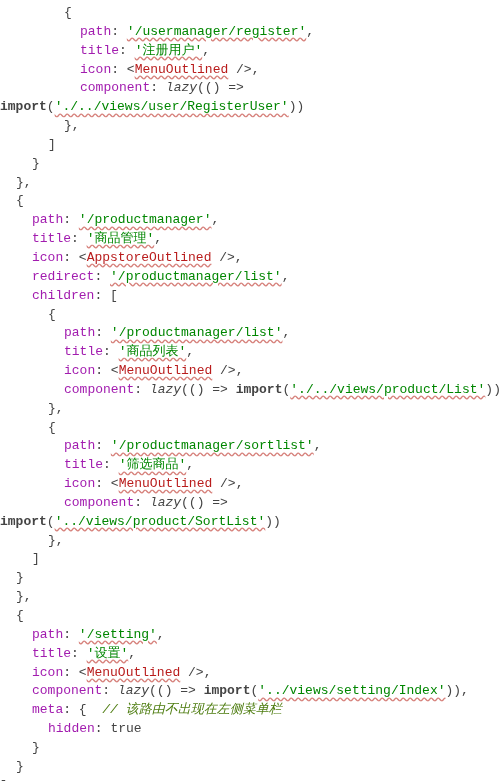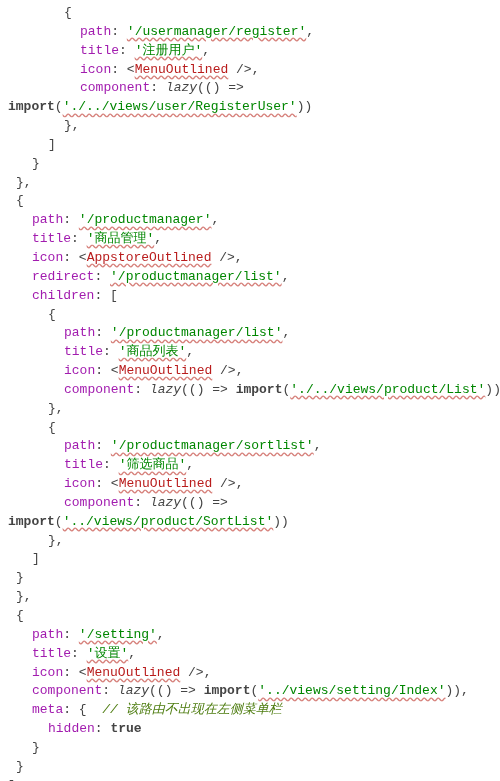--- a/index.html
+++ b/index.html
@@ -17,23 +17,23 @@
     display: block;
     white-space: pre;
   }
   .line { display: block; }
   .c-key   { color: #a21caf; }                 
   .c-punct { color: #444; }                 
   .c-strw  { color: #008600; text-decoration-line: underline; text-decoration-style: wavy; text-decoration-color: #d6807a; text-underline-offset: 2px; }                 
   .c-tagw  { color: #b91c1c; text-decoration-line: underline; text-decoration-style: wavy; text-decoration-color: #d6807a; text-underline-offset: 2px; }
   .c-kw    { color: #444; font-weight: bold; }
   .c-cmt   { color: #4d7c0f; font-style: italic; }
-  .c-bold  { font-weight: bold; }
+  .c-bold  { font-weight: normal; }
   .c-fn    { color: #444; font-style: italic; }
-  .i0 { padding-left: 8px; }
+  .i0 { padding-left: 0px; }
   .i1 { padding-left: 16px; }
   .i2 { padding-left: 32px; }
   .i3 { padding-left: 48px; }
   .i4 { padding-left: 64px; }
   .i5 { padding-left: 80px; }
 </style>
 </head>
 <body>
 
 <div class="code" id="root"><span class="line i4"><span class="c-punct">{</span></span><span class="line i5"><span class="c-key">path</span><span class="c-punct">: </span><span class="c-strw">'/usermanager/register'</span><span class="c-punct">,</span></span><span class="line i5"><span class="c-key">title</span><span class="c-punct">: </span><span class="c-strw">'注册用户'</span><span class="c-punct">,</span></span><span class="line i5"><span class="c-key">icon</span><span class="c-punct">: &lt;</span><span class="c-tagw">MenuOutlined</span><span class="c-punct"> /&gt;,</span></span><span class="line i5"><span class="c-key">component</span><span class="c-punct">: </span><span class="c-fn">lazy</span><span class="c-punct">(() =&gt;</span></span><span class="line i0"><span class="c-kw">import</span><span class="c-punct">(</span><span class="c-strw">'./../views/user/RegisterUser'</span><span class="c-punct">))</span></span><span class="line i4"><span class="c-punct">},</span></span><span class="line i3"><span class="c-punct">]</span></span><span class="line i2"><span class="c-punct">}</span></span><span class="line i1"><span class="c-punct">},</span></span><span class="line i1"><span class="c-punct">{</span></span><span class="line i2"><span class="c-key">path</span><span class="c-punct">: </span><span class="c-strw">'/productmanager'</span><span class="c-punct">,</span></span><span class="line i2"><span class="c-key">title</span><span class="c-punct">: </span><span class="c-strw">'商品管理'</span><span class="c-punct">,</span></span><span class="line i2"><span class="c-key">icon</span><span class="c-punct">: &lt;</span><span class="c-tagw">AppstoreOutlined</span><span class="c-punct"> /&gt;,</span></span><span class="line i2"><span class="c-key">redirect</span><span class="c-punct">: </span><span class="c-strw">'/productmanager/list'</span><span class="c-punct">,</span></span><span class="line i2"><span class="c-key">children</span><span class="c-punct">: [</span></span><span class="line i3"><span class="c-punct">{</span></span><span class="line i4"><span class="c-key">path</span><span class="c-punct">: </span><span class="c-strw">'/productmanager/list'</span><span class="c-punct">,</span></span><span class="line i4"><span class="c-key">title</span><span class="c-punct">: </span><span class="c-strw">'商品列表'</span><span class="c-punct">,</span></span><span class="line i4"><span class="c-key">icon</span><span class="c-punct">: &lt;</span><span class="c-tagw">MenuOutlined</span><span class="c-punct"> /&gt;,</span></span><span class="line i4"><span class="c-key">component</span><span class="c-punct">: </span><span class="c-fn">lazy</span><span class="c-punct">(() =&gt; </span><span class="c-kw">import</span><span class="c-punct">(</span><span class="c-strw">'./../views/product/List'</span><span class="c-punct">))</span></span><span class="line i3"><span class="c-punct">},</span></span><span class="line i3"><span class="c-punct">{</span></span><span class="line i4"><span class="c-key">path</span><span class="c-punct">: </span><span class="c-strw">'/productmanager/sortlist'</span><span class="c-punct">,</span></span><span class="line i4"><span class="c-key">title</span><span class="c-punct">: </span><span class="c-strw">'筛选商品'</span><span class="c-punct">,</span></span><span class="line i4"><span class="c-key">icon</span><span class="c-punct">: &lt;</span><span class="c-tagw">MenuOutlined</span><span class="c-punct"> /&gt;,</span></span><span class="line i4"><span class="c-key">component</span><span class="c-punct">: </span><span class="c-fn">lazy</span><span class="c-punct">(() =&gt;</span></span><span class="line i0"><span class="c-kw">import</span><span class="c-punct">(</span><span class="c-strw">'../views/product/SortList'</span><span class="c-punct">))</span></span><span class="line i3"><span class="c-punct">},</span></span><span class="line i2"><span class="c-punct">]</span></span><span class="line i1"><span class="c-punct">}</span></span><span class="line i1"><span class="c-punct">},</span></span><span class="line i1"><span class="c-punct">{</span></span><span class="line i2"><span class="c-key">path</span><span class="c-punct">: </span><span class="c-strw">'/setting'</span><span class="c-punct">,</span></span><span class="line i2"><span class="c-key">title</span><span class="c-punct">: </span><span class="c-strw">'设置'</span><span class="c-punct">,</span></span><span class="line i2"><span class="c-key">icon</span><span class="c-punct">: &lt;</span><span class="c-tagw">MenuOutlined</span><span class="c-punct"> /&gt;,</span></span><span class="line i2"><span class="c-key">component</span><span class="c-punct">: </span><span class="c-fn">lazy</span><span class="c-punct">(() =&gt; </span><span class="c-kw">import</span><span class="c-punct">(</span><span class="c-strw">'../views/setting/Index'</span><span class="c-punct">)),</span></span><span class="line i2"><span class="c-key">meta</span><span class="c-punct">: {  </span><span class="c-cmt">// 该路由不出现在左侧菜单栏</span></span><span class="line i3"><span class="c-key">hidden</span><span class="c-punct">: </span><span class="c-bold">true</span></span><span class="line i2"><span class="c-punct">}</span></span><span class="line i1"><span class="c-punct">}</span></span><span class="line i0"><span class="c-punct">]</span></span></div>

